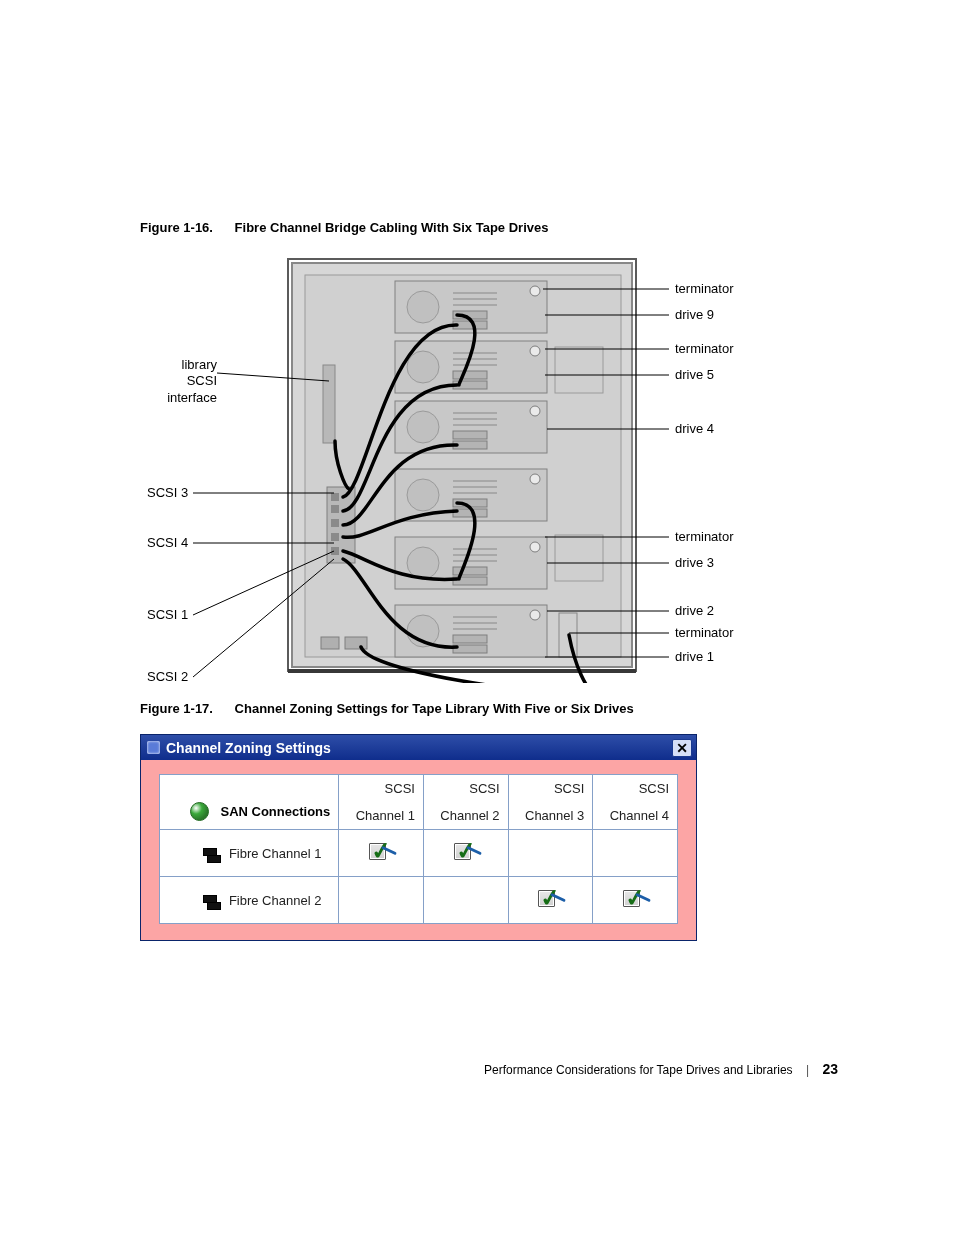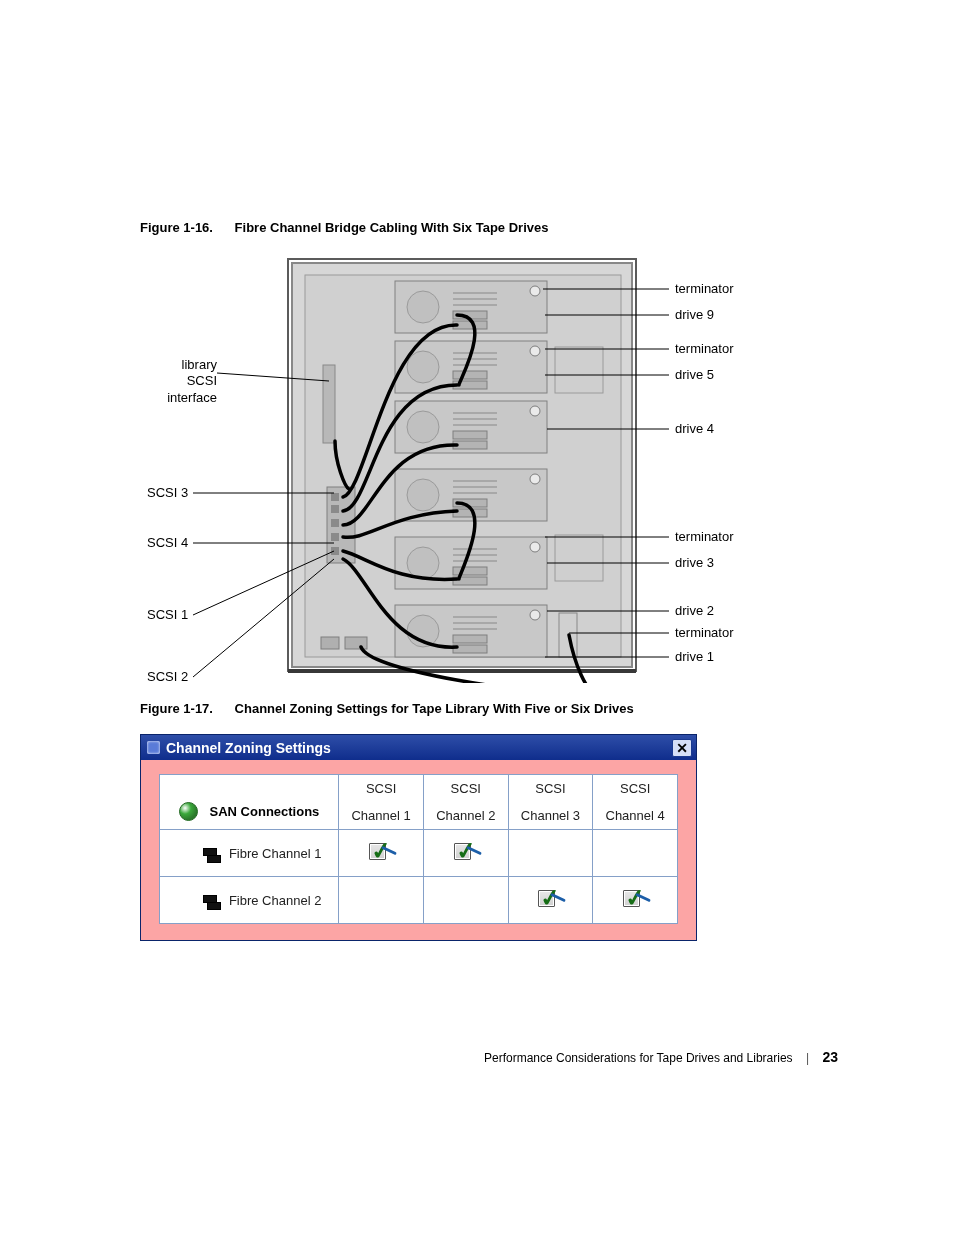--- a/index.html
+++ b/index.html
@@ -81,24 +81,24 @@
     border-collapse:collapse;
     background:#fff;
     font-size:13px;
   }
   table.zone th, table.zone td{
     border:1px solid #85a0c8;
     padding:6px 8px;
     text-align:center;
     color:#222;
   }
-  table.zone th{background:#fff;font-weight:normal;}
+  table.zone th{background:#fff;font-weight:normal;text-align:right;}
   table.zone td.row-head{ text-align:center; padding-left:34px; height:34px;}
   table.zone th.corner{
-    text-align:center; 
+    text-align:right; 
   }
   th.corner .globe{
     display:inline-block;width:17px;height:17px;border-radius:50%;
     background:radial-gradient(circle at 30% 30%, #fff,#3aa83a 35%,#2a782a 70%);
     border:1px solid #246b24;margin-right:8px;vertical-align:middle;
   }
   th.corner b{font-weight:bold;color:#000;vertical-align:middle;}
   .conn-icon{
     display:inline-block;width:18px;height:12px;margin-right:8px;vertical-align:middle;
     position:relative;
@@ -133,21 +133,21 @@
   .winbtn{
     min-width:68px;height:24px;padding:0 14px;
     background:linear-gradient(#fefefe,#e0e0e0);
     border:1px solid #7a7a7a;border-radius:3px;
     font-family:Tahoma,Arial,sans-serif;font-size:12px;font-weight:bold;
     display:flex;align-items:center;justify-content:center;
     box-shadow:0 0 0 1px #ced7ea inset;
   }
 
   .footer{
-    position:absolute;bottom:170px;right:116px;font-size:12px;color:#000;
+    position:absolute;bottom:158px;right:116px;font-size:12px;color:#000;
   }
   .footer .divider{display:inline-block;margin:0 10px;color:#555;}
   .footer .pg{font-weight:bold;font-size:14px;}
 </style>
 </head>
 <body>
 
 <div class="page">
 
   <p class="fig-caption">

